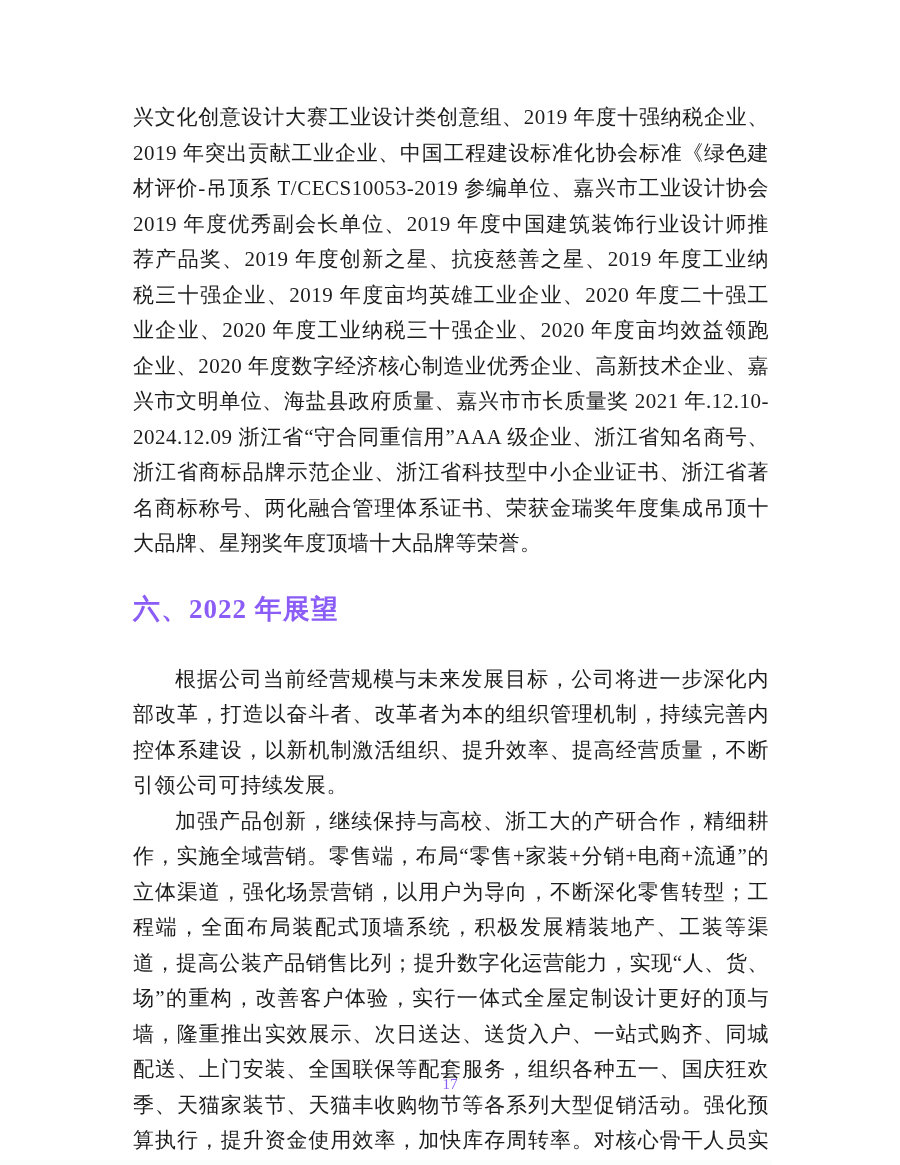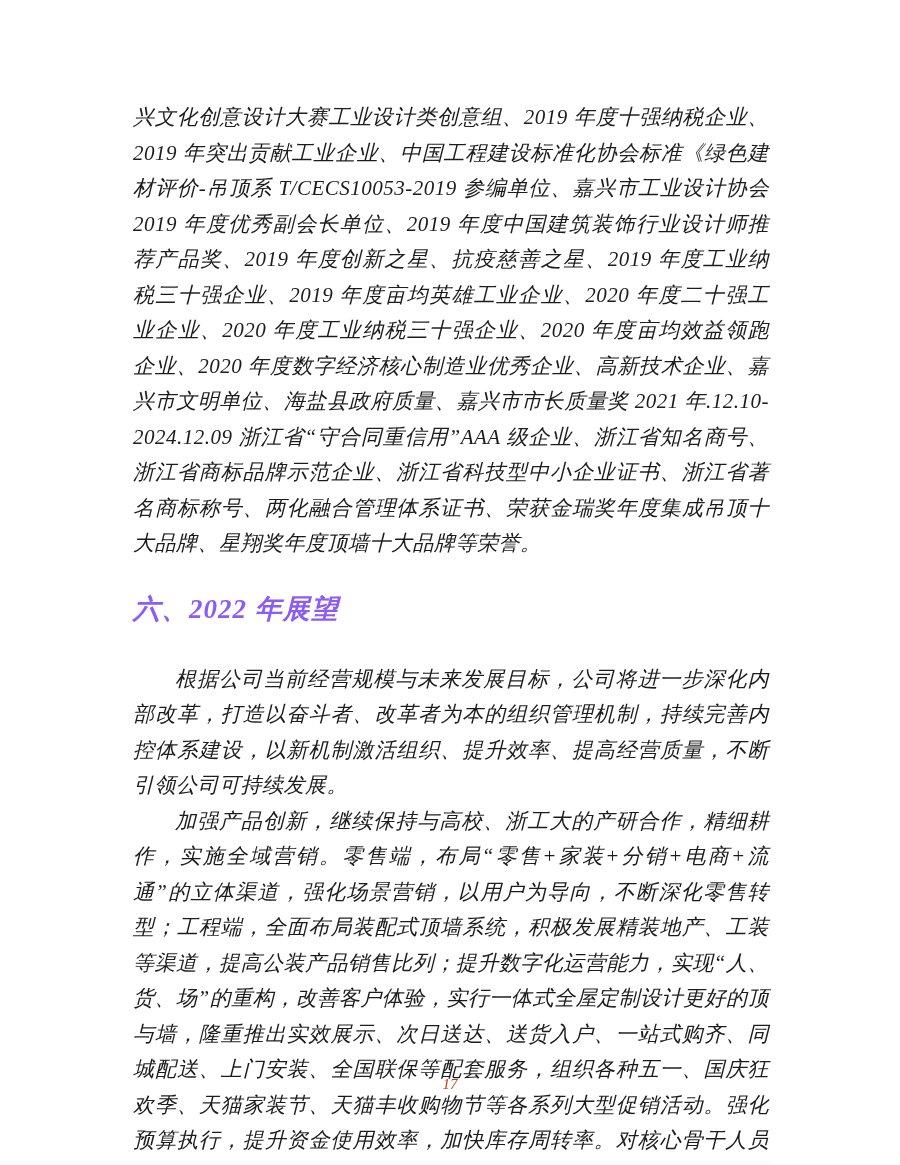--- a/index.html
+++ b/index.html
@@ -8,21 +8,20 @@
     background: #ffffff;
   }
   .page {
     position: relative;
     width: 772px;
     height: 1165px;
     background: #ffffff;
     overflow: hidden;
     font-family: "Liberation Serif", "DejaVu Serif", serif;
     color: #1c1c1c;
-    font-style: italic;
   }
   .content {
     position: absolute;
     top: 0;
     left: 133px;
     width: 636px;
     padding-top: 100px;
   }
   .body-text {
     font-size: 21px;
@@ -45,21 +44,21 @@
     color: #8b5cf6;
     letter-spacing: 1px;
   }
   .page-number {
     position: absolute;
     top: 1076px;
     left: 0;
     width: 900px;
     text-align: center;
     font-size: 15px;
-    color: #c2410c;
+    color: #8b5cf6;
   }
   .bottom-edge {
     position: absolute;
     left: 0;
     bottom: 0;
     width: 900px;
     height: 5px;
     background: #fbfcfc;
   }
 </style>

